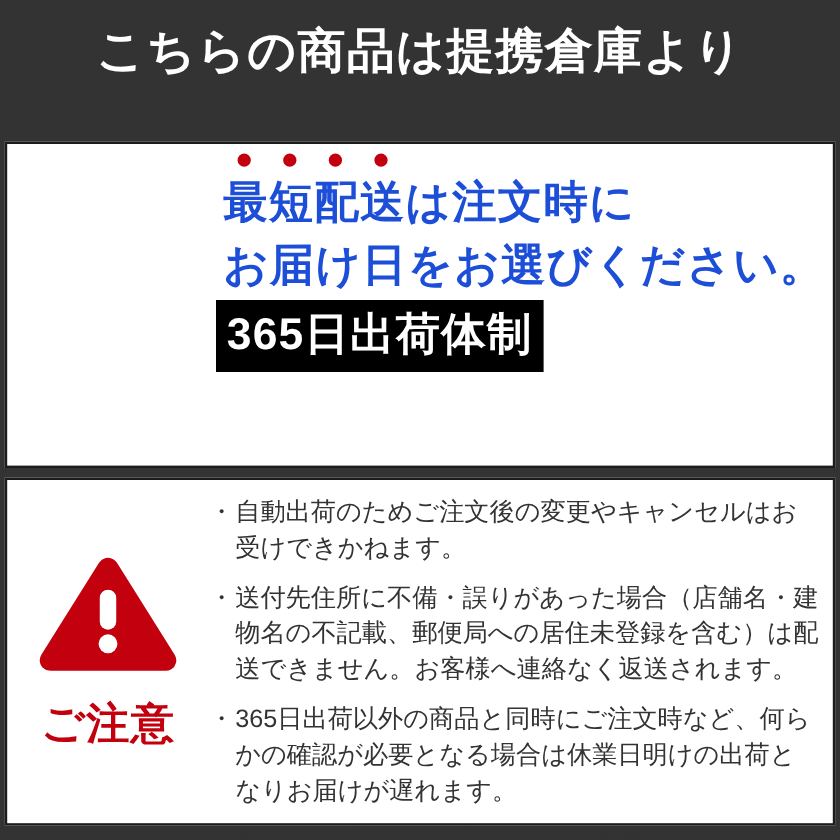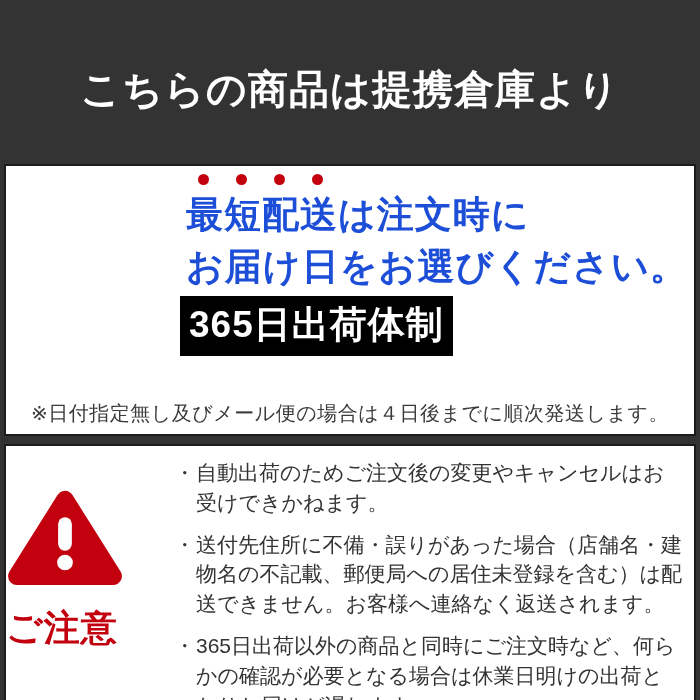--- a/index.html
+++ b/index.html
@@ -3,21 +3,21 @@
 <meta charset="utf-8">
 <style>
   html,body{margin:0;padding:0;}
   body{
     width:700px;height:700px;
     background:#333333;
     font-family:"Liberation Sans","DejaVu Sans",sans-serif;
     overflow:hidden;
     -webkit-font-smoothing:antialiased;
   }
-  .page{width:700px;height:628px;position:relative;margin-top:46px;}
+  .page{width:700px;height:628px;position:relative;}
 
   
   .header{
     padding:20px 0 10px;
     text-align:center;
     color:#ffffff;
     font-weight:bold;
     font-size:40px;
     line-height:1.15;
     letter-spacing:1px;
@@ -76,22 +76,22 @@
   .note{
     position:absolute;left:0;right:0;bottom:7px;
     text-align:center;
     color:#3a3a3a;font-size:20px;letter-spacing:0.5px;
     white-space:nowrap;
   }
 
   
   .warning-area{
     width:168px;flex-shrink:0;
-    text-align:left;
-    padding-top:38px;
+    text-align:center;
+    padding-top:58px;
   }
   .caution-label{
     color:#c3000d;font-weight:bold;font-size:36px;
     margin-top:12px;letter-spacing:1px;
   }
   .caution-list{
     flex:1;
     list-style:none;
     margin:0;padding:12px 10px 0 0;
   }
@@ -126,21 +126,20 @@
     </div>
 
     <div class="redline h1">最短配送は注文時に</div>
     <div class="redline h2">お届け日をお選びください。</div>
 
     <div class="line3">
       <span class="highlight">365日出荷体制</span>
     </div>
 
 
-    <div class="note">※日付指定無し及びメール便の場合は４日後までに順次発送します。</div>
   </div>
 
   <div class="panel panel2">
 
     <div class="warning-area">
       <svg width="118" height="104" viewBox="0 0 120 106" aria-hidden="true">
         <path d="M60 16 L109 94 L11 94 Z" fill="#c3000d" stroke="#c3000d" stroke-width="18" stroke-linejoin="round"></path>
         <rect x="53" y="34" width="14" height="34" rx="7" fill="#ffffff"></rect>
         <circle cx="60" cy="80" r="8" fill="#ffffff"></circle>
       </svg>

